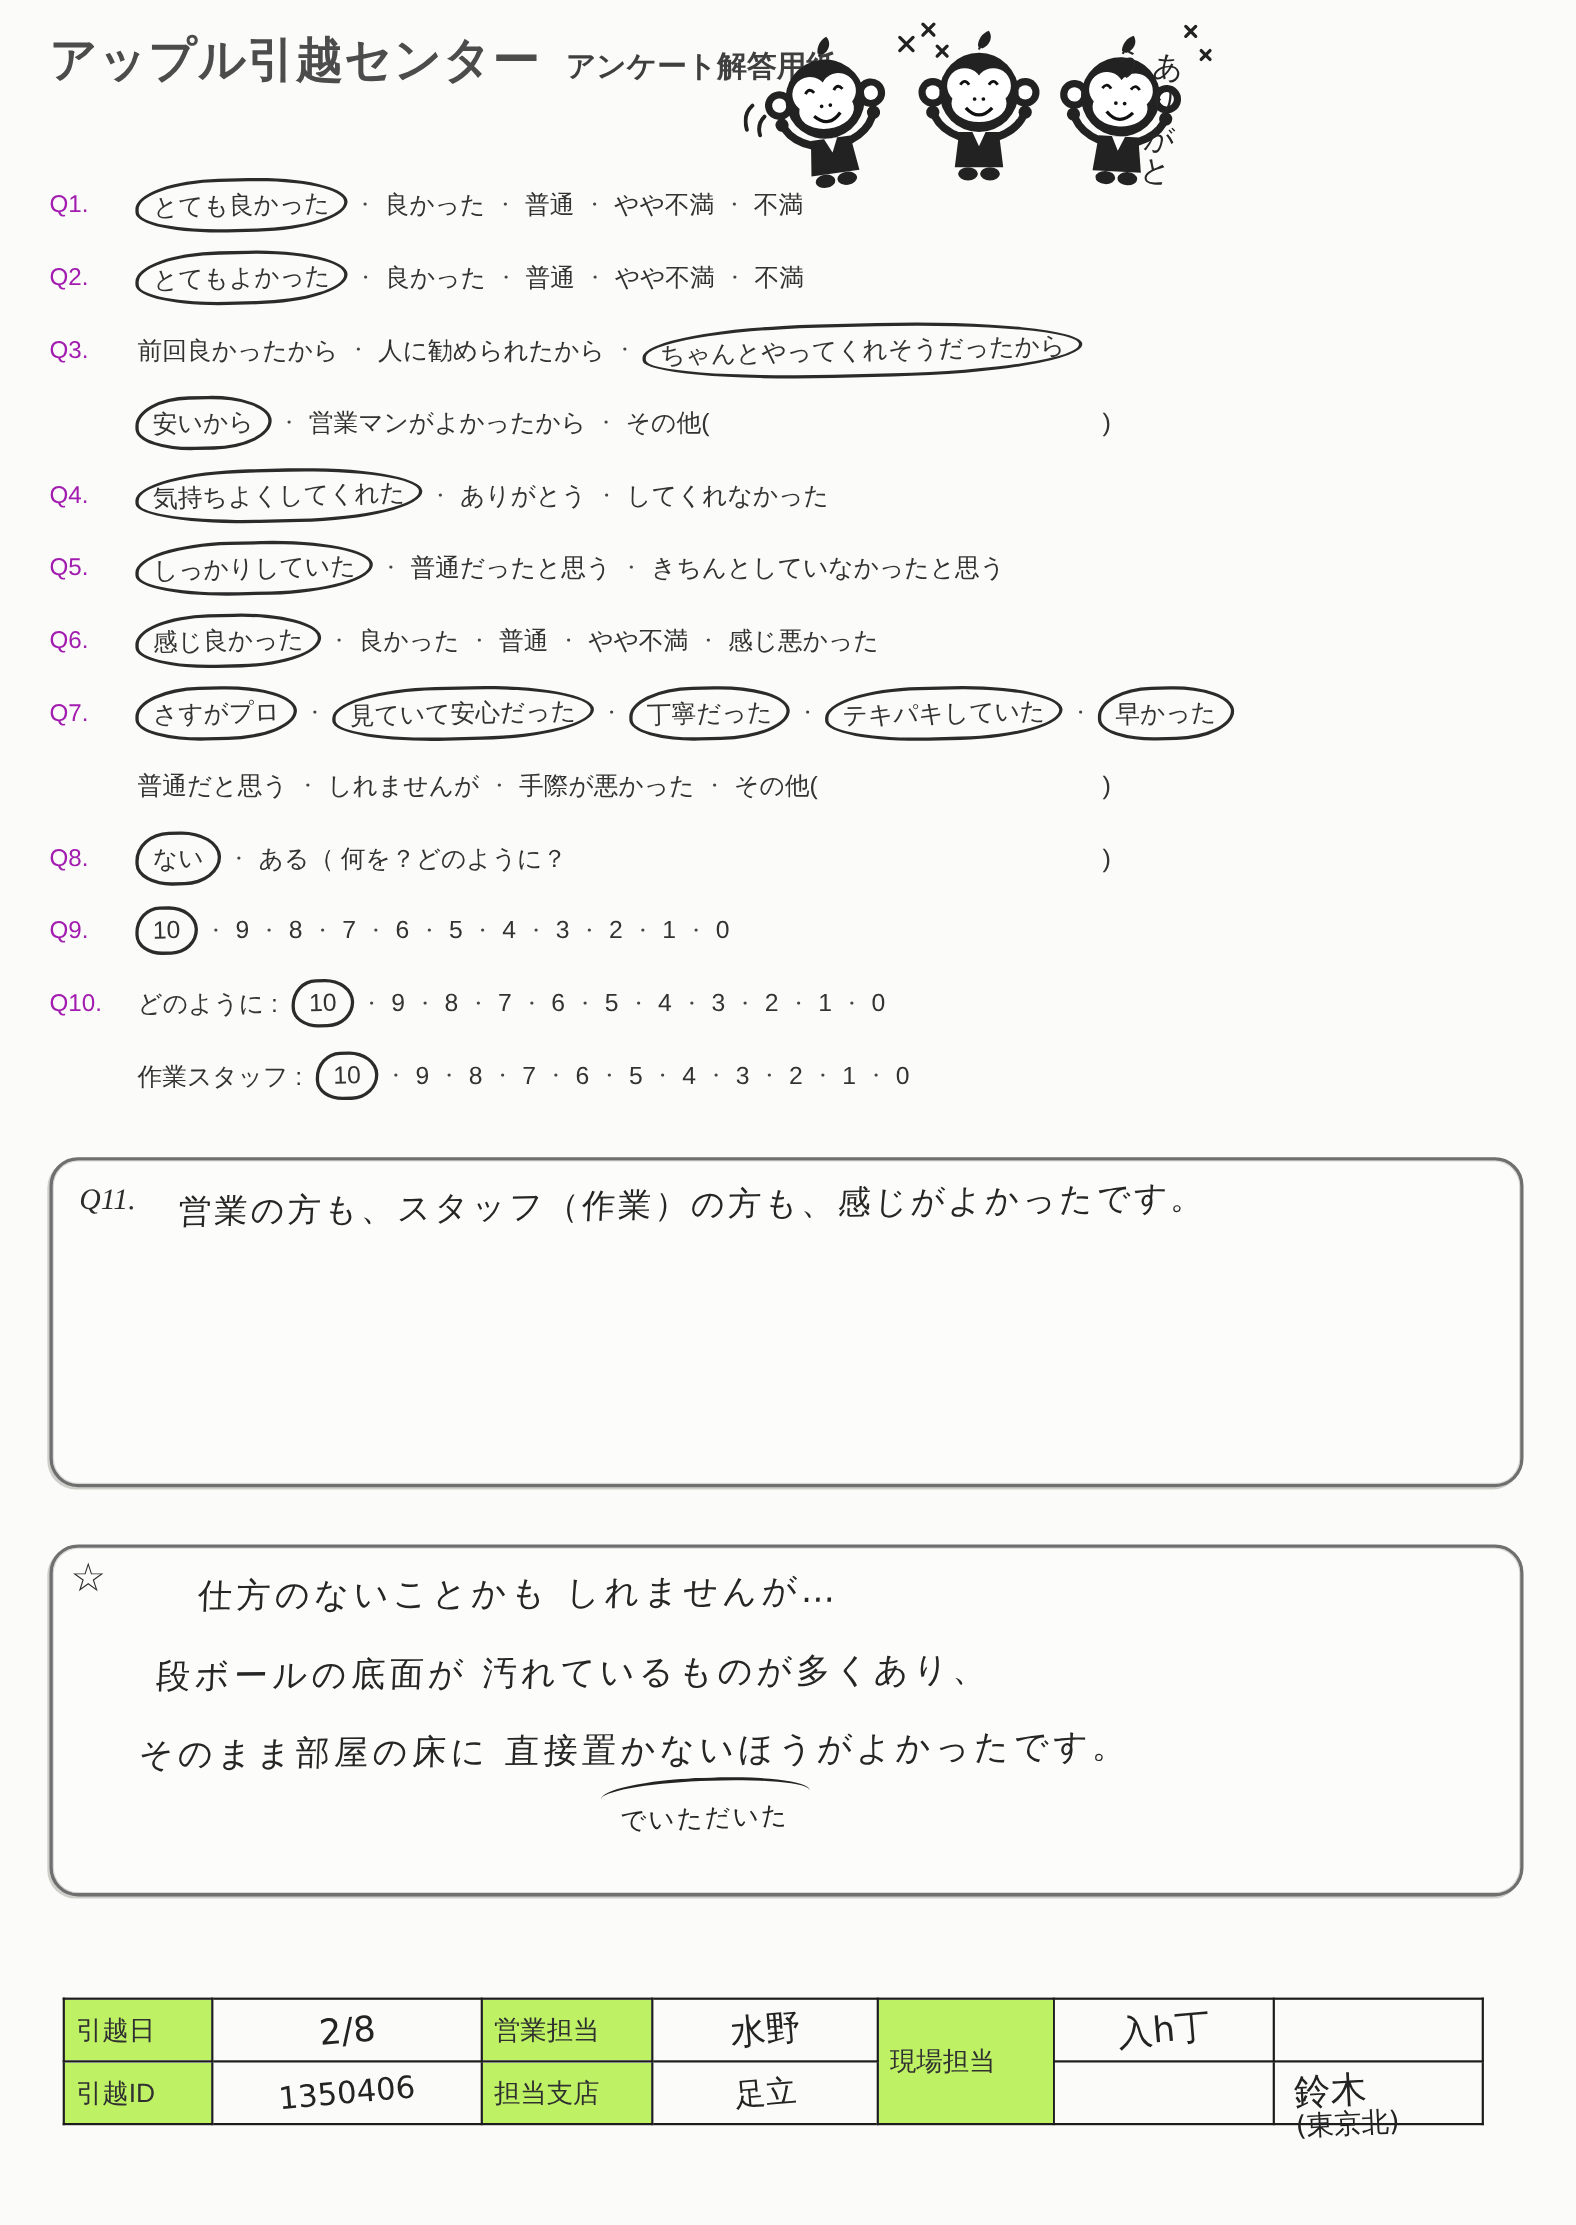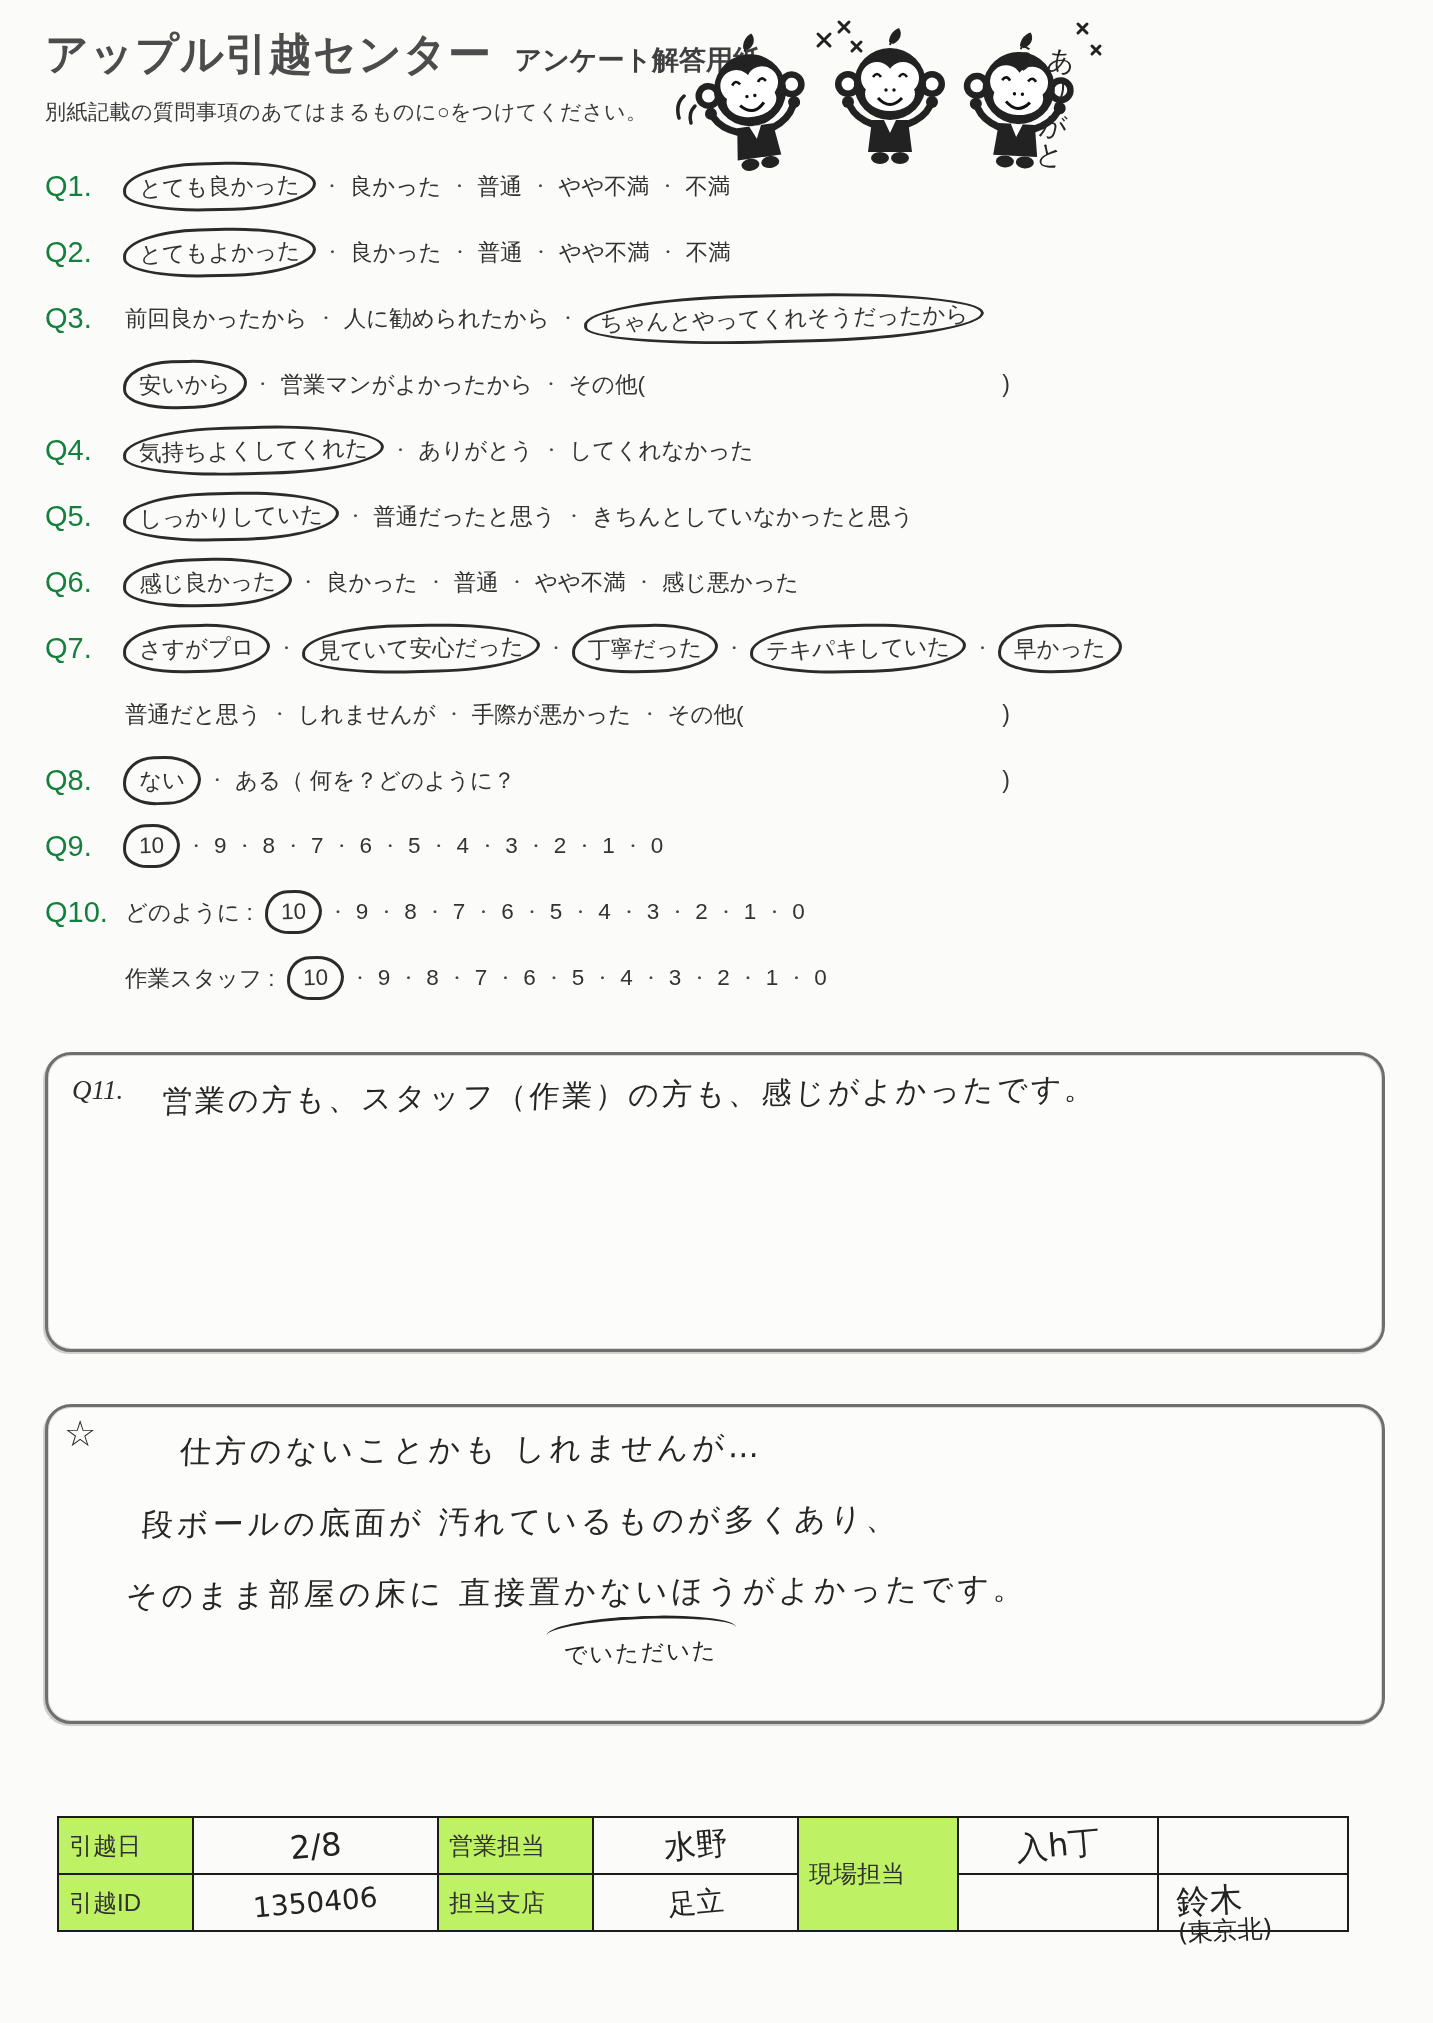--- a/index.html
+++ b/index.html
@@ -30,21 +30,21 @@
     writing-mode:vertical-rl;font-size:27px;color:#222;
     font-family:"DejaVu Sans",sans-serif;
     transform:rotate(7deg);letter-spacing:2px;
   }
   
   .questions{padding-left:45px;}
   .q-line{
     display:flex;align-items:center;width:965px;height:52px;
     margin-bottom:14px;font-size:22.5px;color:#333;white-space:nowrap;
   }
-  .q-id{flex:0 0 80px;font-size:29px;color:#15803d;}
+  .q-id{flex:0 0 80px;font-size:22px;color:#a21caf;}
   .q-prefix{margin-right:14px;}
   .sep{margin:0 9px;font-size:18px;color:#444;}
   .opt{display:inline-block;}
   .circled{
     border:3px solid #2b2b2b;
     border-radius:46% 54% 50% 50% / 62% 56% 60% 48%;
     padding:6px 13px;margin:-6px -2px;
     transform:rotate(-1.4deg);
   }
   .tail{margin-left:auto;font-size:23px;color:#333;}
@@ -104,21 +104,20 @@
   .sig .l2{font-size:25px;}
 </style>
 </head>
 <body>
 
 <div class="page">
 
   <div class="header">
     <span class="brand">アップル引越センター</span>
     <span class="form-title">アンケート解答用紙</span>
-    <div class="instruction">別紙記載の質問事項のあてはまるものに○をつけてください。</div>
 
     <div class="mascots">
       <svg width="430" height="165" viewBox="0 0 430 165" xmlns="http://www.w3.org/2000/svg">
         <defs>
           <g id="mk">
             <path d="M57 14 C57 8 61 2 67 0 C71 6 68 13 61 16 Z" fill="#222"></path>
             <path d="M58 17 q2 -7 7 -11" stroke="#222" stroke-width="2" fill="none"></path>
             <circle cx="16" cy="56" r="13" fill="#222"></circle>
               <circle cx="16" cy="56" r="6.5" fill="#fff"></circle>
             <circle cx="100" cy="56" r="13" fill="#222"></circle>

